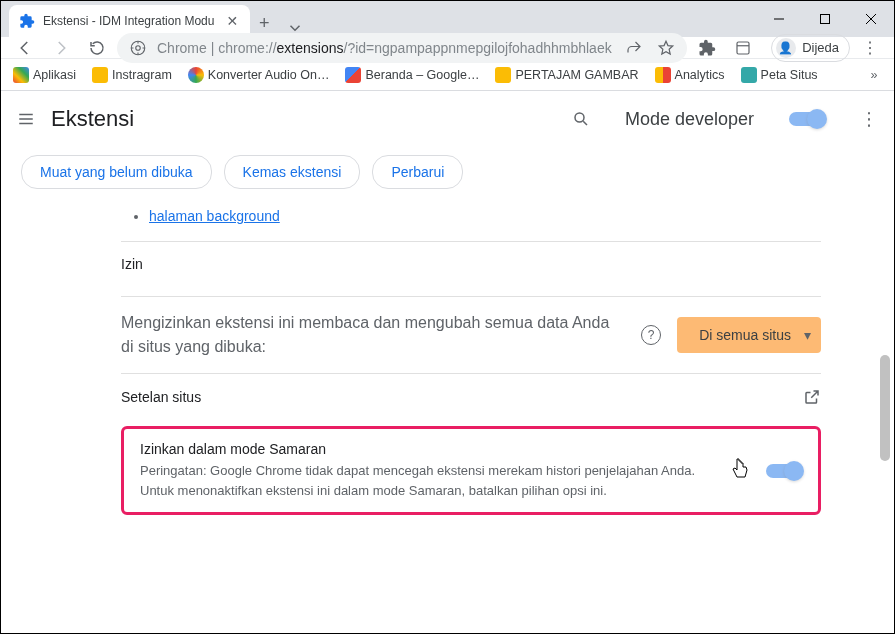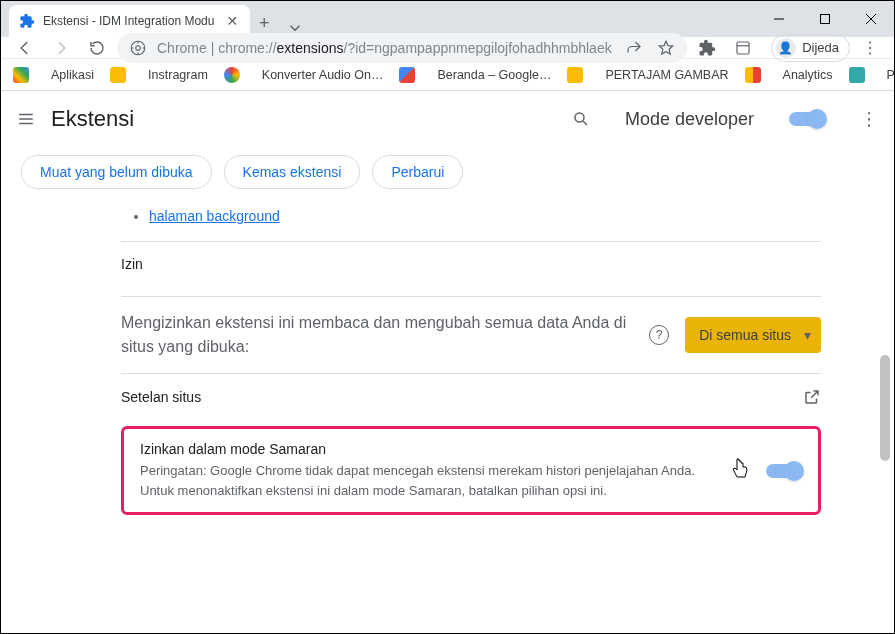--- a/index.html
+++ b/index.html
@@ -24,21 +24,21 @@
 .addr-bar .url { flex:1; white-space: nowrap;}
 .addr-bar .url .grey { color:#80868b;}
 .addr-bar .url .dark { color:#202124;}
 .addr-icons { display:flex; gap:14px; align-items:center; color:#5f6368;}
 .profile-chip { border:1px solid #dadce0; height: 28px; border-radius: 14px; display:flex; align-items:center; gap:6px; padding: 0 10px 0 4px; margin-left:8px; font-size: 13px; color:#3c4043;}
 .profile-chip .avatar { width:20px; height:20px; border-radius:50%; background:#e8eaed; display:flex; align-items:center; justify-content:center; font-size:12px;}
 .overflow-btn { width: 32px; height:32px; display:flex; align-items:center; justify-content:center; color:#5f6368; cursor:pointer;}
 
 
 .bookmarks-bar { height: 32px; display:flex; align-items:center; padding: 0 6px; gap: 4px; background:#fff; border-bottom: 1px solid #dadce0; font-size: 12.5px;}
-.bookmark { display:flex; align-items:center; gap:22px; padding: 4px 6px; border-radius:4px; color:#3c4043; cursor:pointer; white-space:nowrap;}
+.bookmark { display:flex; align-items:center; gap:4px; padding: 4px 6px; border-radius:4px; color:#3c4043; cursor:pointer; white-space:nowrap;}
 .bookmark .bico { width:16px; height:16px; border-radius:3px; flex:0 0 16px; display:flex; align-items:center; justify-content:center;}
 .bm-more { margin-left:auto; width:28px; text-align:center; color:#5f6368; cursor:pointer;}
 
 
 .app-header { height: 56px; display:flex; align-items:center; padding: 0 16px; gap: 16px; color:#202124;}
 .app-header .title { font-size: 22px; font-weight: 400; }
 .hamburger { cursor:pointer; color:#5f6368;}
 .header-right { margin-left:auto; display:flex; align-items:center; gap:35px; font-size:18px; color:#3c4043;}
 .toggle { width:36px; height:14px; background:#1a73e8; opacity:0.5; border-radius:7px; position:relative; cursor:pointer;}
 .toggle::after { content:""; position:absolute; right:-2px; top:-3px; width:20px; height:20px; background:#1a73e8; border-radius:50%; box-shadow:0 1px 3px rgba(0,0,0,.3);}
@@ -54,21 +54,21 @@
 
 .section { padding: 14px 0; border-top:1px solid #e0e0e0; }
 .section.first { border-top:none; padding-top:0;}
 .sec-title { font-size:14px; color:#202124; margin-bottom: 10px; font-weight:500;}
 ul.bullets { list-style: disc; padding-left: 28px; }
 ul.bullets li { font-size:14px; color:#5f6368; padding: 3px 0;}
 ul.bullets li a { color:#1a73e8; text-decoration: underline;}
 .siteaccess-row { display:flex; align-items:center; gap:16px;}
 .siteaccess-row .desc { flex:1; font-size:16px; color:#5f6368; line-height:1.5;}
 .help-icon { width:20px; height:20px; border:1.5px solid #5f6368; border-radius:50%; display:flex; align-items:center; justify-content:center; font-size:12px; color:#5f6368; cursor:pointer;}
-.dropdown { background:#eab308; border:none; padding: 10px 30px 10px 14px; border-radius:4px; font-size:14px; color:#3c4043; cursor:pointer; position:relative;}
+.dropdown { background:#fdba74; border:none; padding: 10px 30px 10px 22px; border-radius:4px; font-size:14px; color:#3c4043; cursor:pointer; position:relative;}
 .dropdown::after { content:"▾"; position:absolute; right:10px; color:#5f6368;}
 .sitesettings-row { display:flex; align-items:center; justify-content:space-between;}
 .open-icon { color:#5f6368; cursor:pointer;}
 
 .incognito-box { border: 3px solid #e91e63; border-radius:6px; padding: 12px 16px; margin: 6px 0 20px; display:flex; align-items:flex-start; gap:16px;}
 .incognito-box .txt { flex:1;}
 .incognito-box .txt .t1 { font-size:14px; color:#202124; margin-bottom:4px;}
 .incognito-box .txt .t2 { font-size:13px; color:#5f6368; line-height:1.5;}
 .incognito-box .cursor-hint { font-size:16px; align-self:center; color:#000;}
 

